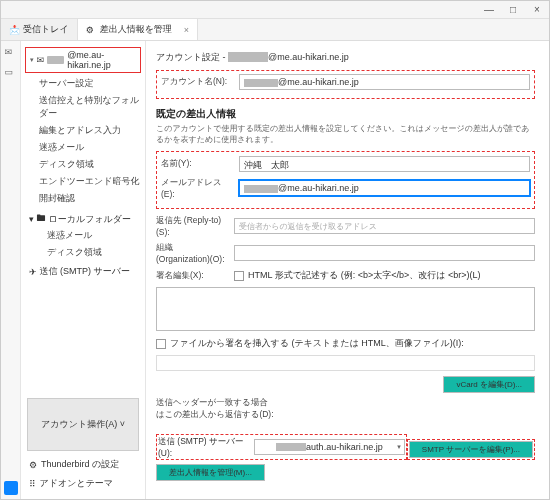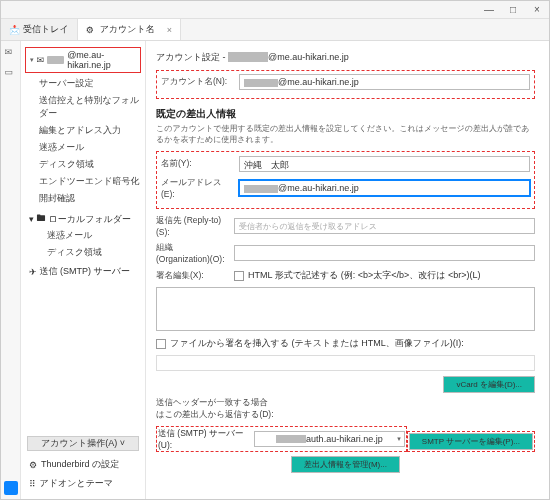--- a/index.html
+++ b/index.html
@@ -17,21 +17,21 @@
 .left .bottom{margin-top:auto;margin-bottom:6px;width:14px;height:14px;background:#0a84ff;border-radius:2px}
 .side{width:125px;border-right:1px solid #e5e5e5;display:flex;flex-direction:column;padding:4px 0}
 .acct{border:1.5px solid #e63030;margin:2px 4px;padding:2px 4px;display:flex;align-items:center;gap:3px}
 .acct .chev{font-size:7px;color:#666}
 .acct .blur{background:#bbb;color:transparent;width:20px;height:8px;border-radius:1px}
 .tree{padding-left:18px}
 .tree div{padding:2px 0;color:#444}
 .gsec{margin-top:4px;padding-left:8px}
 .gsec .hdr{display:flex;align-items:center;gap:3px;color:#444;font-size:8px}
 .side-bottom{margin-top:auto;padding:4px 6px}
-.opbtn{background:#e8e8e8;border:1px solid #ccc;padding:0 6px;text-align:center;margin-bottom:4px}
+.opbtn{background:#e8e8e8;border:1px solid #ccc;padding:19px 6px;text-align:center;margin-bottom:4px}
 .slink{padding:3px 2px;color:#555;display:flex;align-items:center;gap:4px}
 .content{flex:1;padding:8px 14px 8px 10px;overflow:hidden}
 .h1{font-size:12px;color:#222;margin-bottom:6px}
 .h1 .blur{display:inline-block;background:#bbb;width:40px;height:10px;vertical-align:middle}
 .dashbox{border:1.5px dashed #e63030;padding:3px 4px;margin-bottom:8px}
 .row{display:flex;align-items:center;gap:6px;margin-bottom:5px}
 .lbl{width:72px;text-align:left;color:#444;font-size:8.5px}
 .fld{flex:1;border:1px solid #bbb;padding:2px 4px;height:16px;background:#fff}
 .fld.focus{border:1px solid #0a84ff;outline:1px solid #0a84ff}
 .fld .blur{display:inline-block;background:#bbb;width:34px;height:8px;vertical-align:middle}
@@ -41,39 +41,39 @@
 .ph{color:#aaa;font-size:8px}
 .cb{width:10px;height:10px;border:1px solid #999;display:inline-block;vertical-align:middle;margin-right:4px}
 .ta{border:1px solid #bbb;height:44px;margin:2px 0 6px}
 .btn{background:#14b8a6;border:1px solid #bbb;padding:2px 12px;font-size:8px}
 .rrow{display:flex;align-items:center;gap:6px}
 .rrow .lbl2{width:120px;font-size:8.5px;color:#444}
 .smtpgrp{display:flex;gap:0;align-items:flex-end}
 .smtpfld{flex:1;border:1px solid #bbb;height:16px;display:flex;align-items:center;justify-content:center;position:relative}
 .smtpfld .dd{position:absolute;right:3px;color:#666;font-size:7px}
 .redsolid{border:1.5px dashed #e63030;padding:1px}
-.rt{display:flex;justify-content:center;margin-top:4px}
+.rt{display:flex;justify-content:flex-start;margin-top:4px}
 </style>
 </head>
 <body>
 
 <div class="titlebar">
   <span>—</span>
   <span>□</span>
   <span>×</span>
 </div>
 
 <div class="tabbar">
   <div class="tab">
     <span class="ic">📩</span>
     <span>受信トレイ</span>
   </div>
   <div class="tab active">
     <span class="ic">⚙</span>
-    <span>アカウント名</span>
+    <span>差出人情報を管理</span>
     <span class="x">×</span>
   </div>
 </div>
 
 <div class="main">
   <div class="left">
     <div>✉</div>
     <div>▭</div>
     <div class="bottom"></div>
   </div>
@@ -170,21 +170,21 @@
       <div><span class="cb"></span><span>ファイルから署名を挿入する (テキストまたは HTML、画像ファイル)(I):</span></div>
     </div>
     <div class="row">
         <div class="fld" style="opacity:.5"></div>
       </div>
 
     <div class="rrow" style="margin:4px 0">
       <div style="margin-left:auto" class="btn">vCard を編集(D)...</div>
     </div>
 
-    <div class="rrow" style="margin-bottom:5px">
+    <div class="rrow" style="margin-bottom:13px">
       <div class="lbl2">送信ヘッダーが一致する場合はこの差出人から返信する(D):</div>
     </div>
 
     <div class="smtpgrp">
       <div class="redsolid" style="flex:1">
         <div class="rrow">
           <div style="width:90px;font-size:8.5px">送信 (SMTP) サーバー(U):</div>
           <div class="smtpfld">
             <span class="blur" style="width:30px;height:8px;background:#bbb;display:inline-block"></span>
             <span>auth.au-hikari.ne.jp</span>

